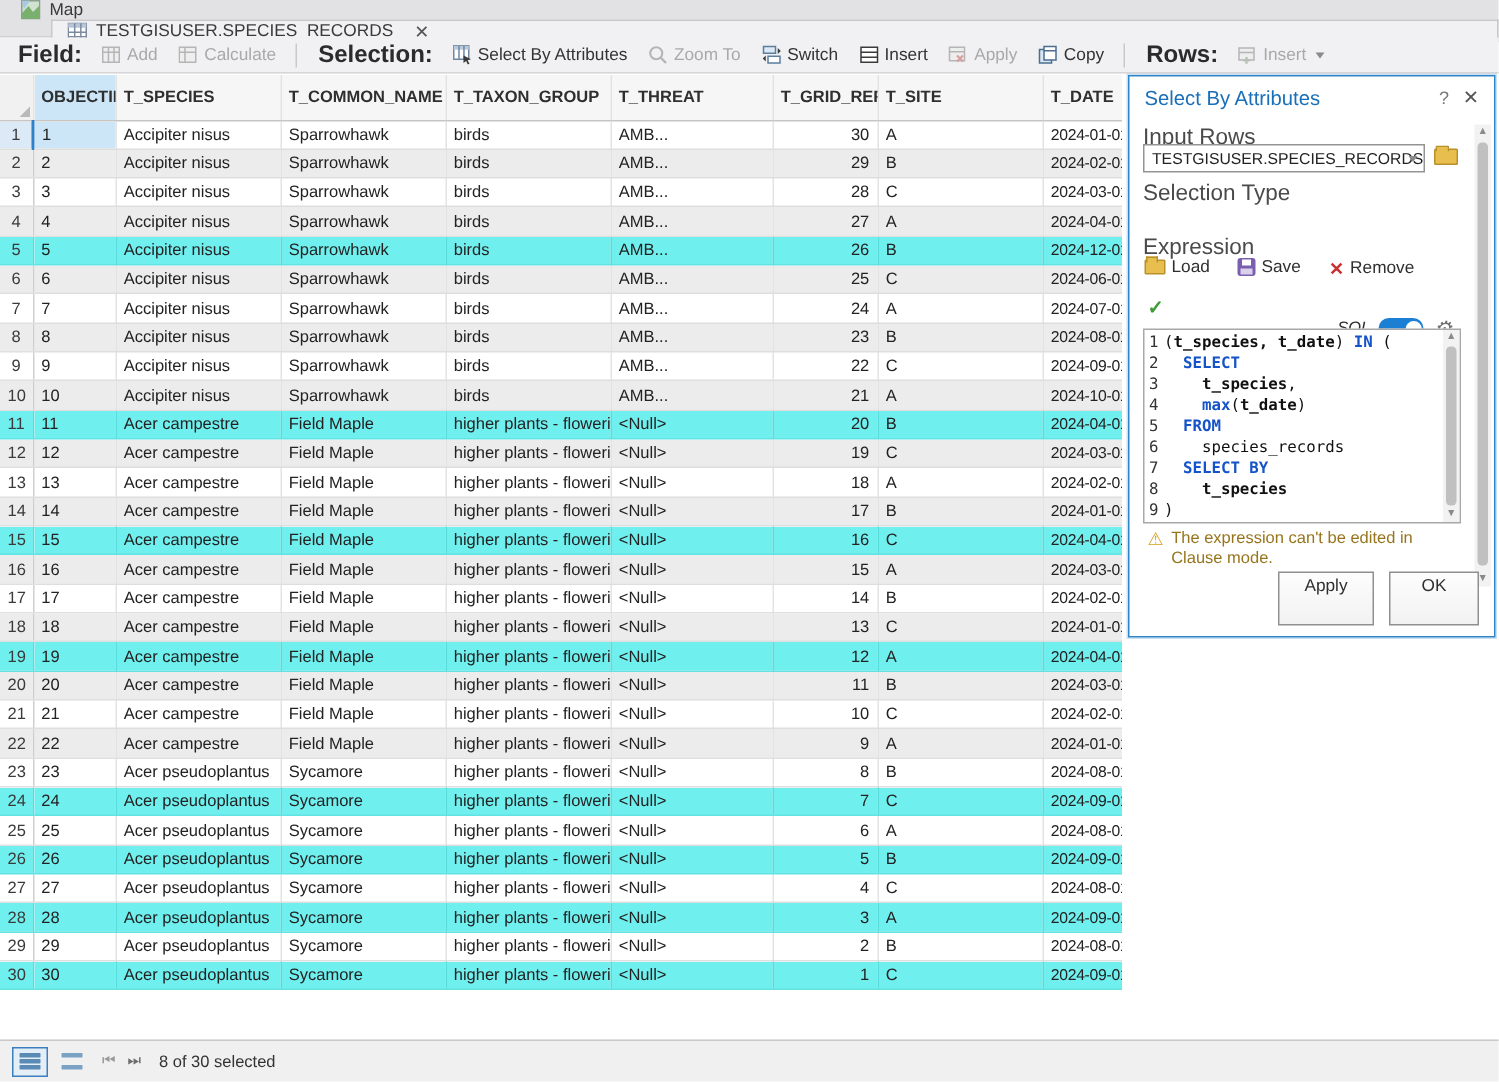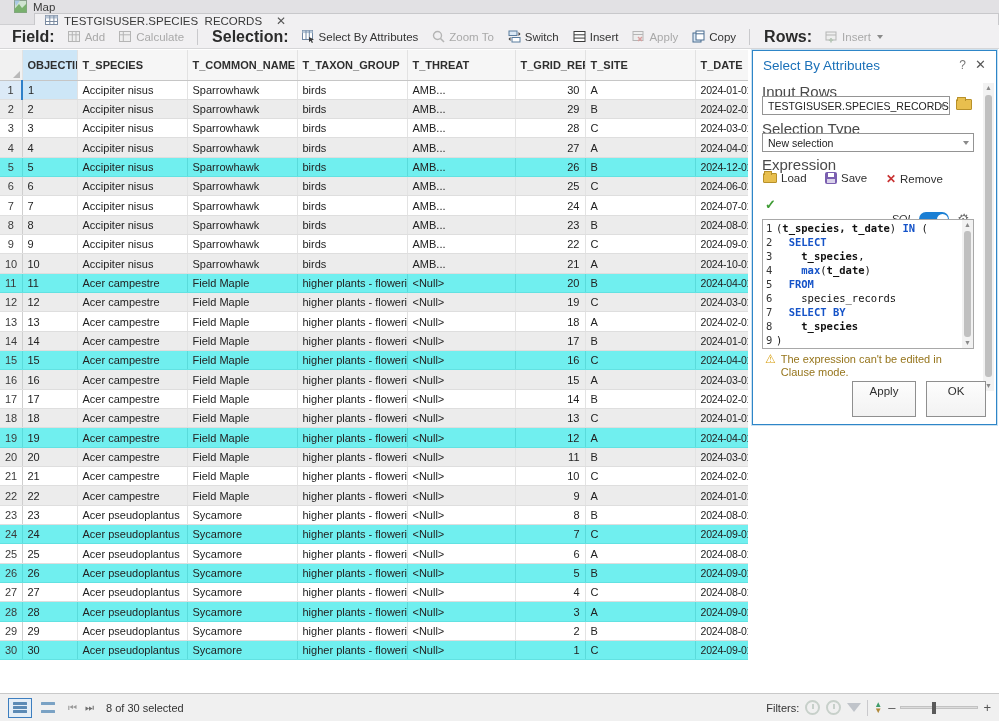--- a/index.html
+++ b/index.html
@@ -592,24 +592,20 @@
     <div class="p-label" style="top:32px">Input Rows</div>
     <div class="combo" style="left:9px; top:45px; width:188px;">
       <span>TESTGISUSER.SPECIES_RECORDS</span>
       <span class="caret"></span>
     </div>
     <div class="folder-btn" style="left:203px; top:45px;">
       <div class="folder-shape"></div>
     </div>
 
     <div class="p-label" style="top:69px">Selection Type</div>
-    <div class="combo" style="left:9px; top:82px; width:212px;">
-      <span>New selection</span>
-      <span class="caret"></span>
-    </div>
 
     <div class="p-label" style="top:105px">Expression</div>
 
     <div class="expr-btn" style="left:10px; top:121px;">
       <span class="mini-folder"></span>
       <span>Load</span>
     </div>
     <div class="expr-btn" style="left:72px; top:121px;">
       <span class="mini-save"></span>
       <span>Save</span>
@@ -700,32 +696,14 @@
     <div class="view-btn">
       <span class="bars small">
           <i></i>
           <i></i>
         </span>
     </div>
     <span class="nav">⏮</span>
     <span class="nav" style="color:#6e6e6e">⏭</span>
     <span class="status-text">8 of 30 selected</span>
 
-    <div class="filters">
-      <span class="lbl">Filters:</span>
-      <span class="gray-ico"></span>
-      <span class="gray-ico"></span>
-      <span class="funnel"></span>
-      <span class="fsep"></span>
-      <span class="updown">
-          <span class="u">▲</span>
-          <span class="d">▼</span>
-        </span>
-      <div class="slider">
-        <span class="minus">–</span>
-        <span class="track">
-            <span class="handle"></span>
-          </span>
-        <span class="plus">+</span>
-      </div>
-    </div>
   </div>
 </div>
 
 </body></html>

